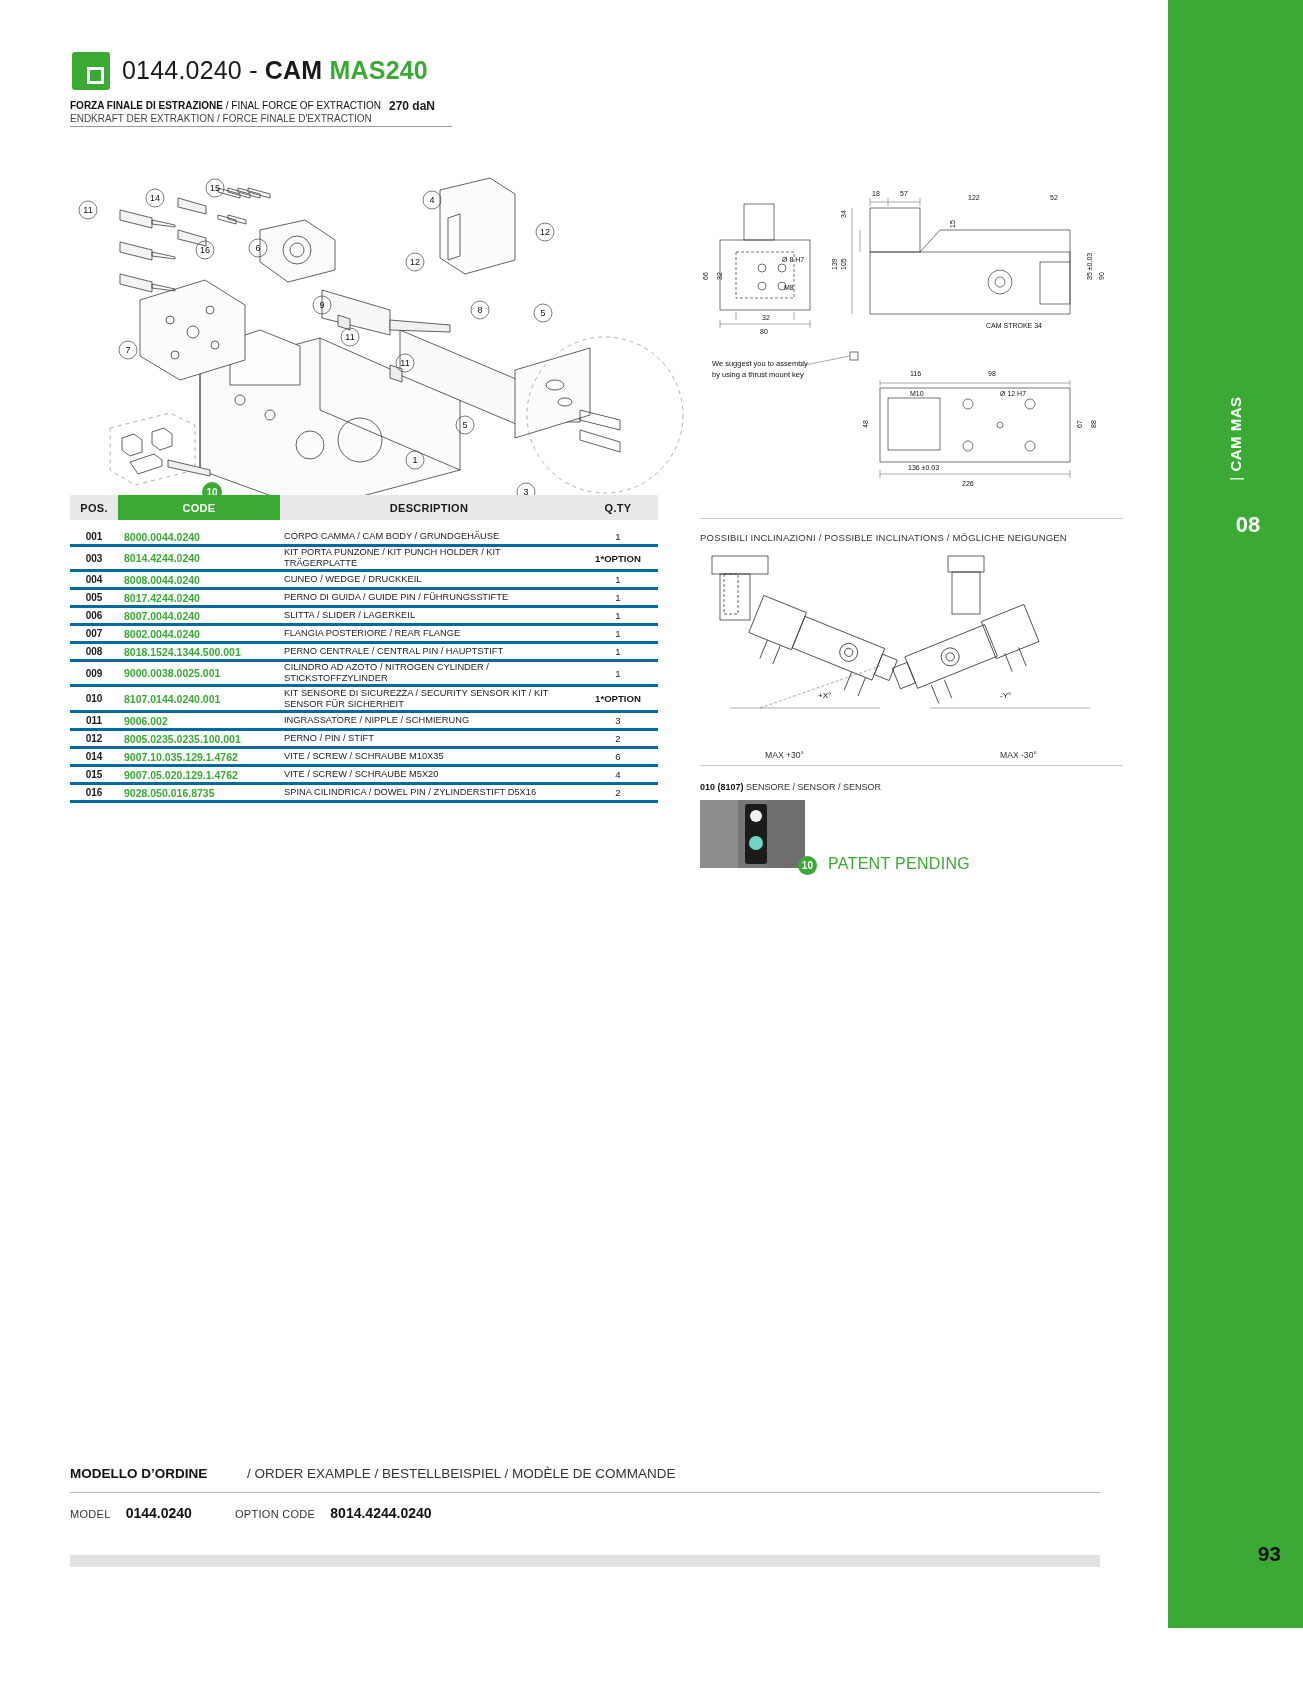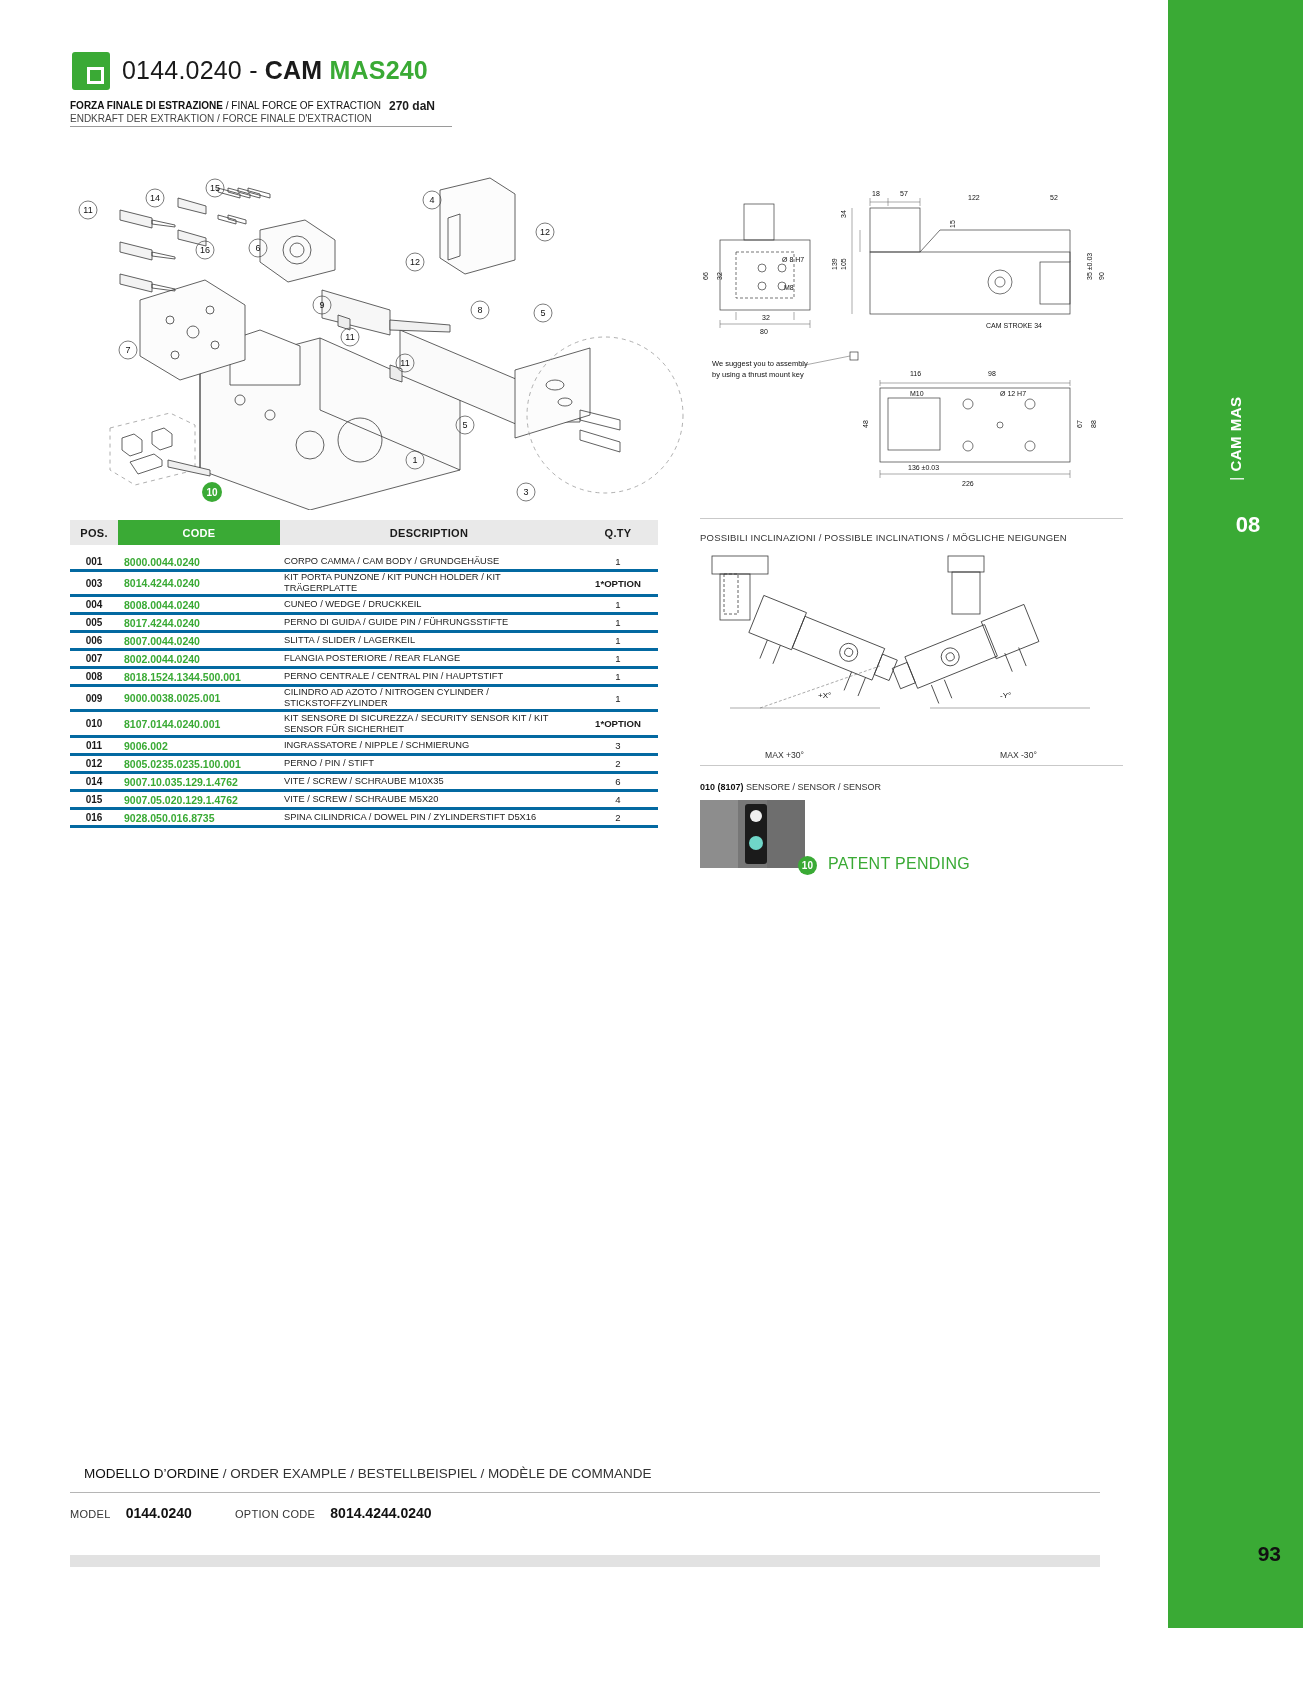--- a/index.html
+++ b/index.html
@@ -83,21 +83,21 @@
   .specs2 { position:absolute; left:470px; top:100px; width:260px; font-size:10px; color:#333; line-height:12.5px; }
   .specs2 .t { font-weight:bold; color:#111; font-size:10px;}
   .specs2 .v { position:absolute; left:140px; top:0; font-weight:bold; font-size:12px; color:#111;}
 
   
   .draw-left { position:absolute; left:60px; top:170px; width:640px; height:340px; }
   .draw-right{ position:absolute; left:700px; top:170px; width:440px; height:330px; }
   .svgbox { width:100%; height:100%; display:block; }
 
   
-  .table { position:absolute; left:70px; top:520px; width:588px; font-size:10px; }
+  .table { position:absolute; left:70px; top:495px; width:588px; font-size:10px; }
   .thead { display:flex; height:25px; background:#e9e9e9; align-items:stretch; }
   .thead > div { display:flex; align-items:center; justify-content:center; font-weight:bold; font-size:11px; letter-spacing:.3px;}
   .th-pos  { width:48px; }
   .th-code { width:162px; background:#3aaa35; color:#ffffff; }
   .th-desc { flex:1; }
   .th-qty  { width:80px; }
   .trow { display:flex; border-bottom:3px solid #0369a1; min-height:18px; align-items:center; }
   .trow:first-of-type { border-top:1px solid #d8d8d8; }
   .c-pos  { width:48px; text-align:center; font-weight:bold; font-size:10px; }
   .c-code { width:162px; color:#3aaa35; font-weight:bold; font-size:10.5px; padding-left:6px;}
@@ -127,22 +127,22 @@
   .badge10 {
     position:absolute; left:-30px; top:1px;
     width:19px; height:19px; border-radius:50%;
     background:#3aaa35; color:#fff; font-size:10px; font-weight:bold;
     display:flex; align-items:center; justify-content:center;
   }
 
   
   .hr-foot { position:absolute; left:70px; top:1492px; width:1030px; height:1px; background:#b5b5b5; }
   .foot-title { position:absolute; left:70px; top:1466px; font-size:13.5px; color:#111; }
-  .foot-title b { font-weight:normal;margin-left:14px; }
-  .foot-title span.light { color:#333; font-weight:normal; }
+  .foot-title b { font-weight:bold; }
+  .foot-title span.light { color:#333; font-weight:normal;margin-left:36px; }
   .foot-row { position:absolute; left:70px; top:1505px; font-size:11px; color:#333; }
   .foot-row .lbl { letter-spacing:.3px; }
   .foot-row .val { font-weight:bold; font-size:14px; color:#111; margin-left:12px;}
   .foot-row .lbl2 { margin-left:40px; letter-spacing:.3px;}
   .foot-grey { position:absolute; left:70px; top:1555px; width:1030px; height:12px; background:#e2e2e2; }
   .pagenum { position:absolute; right:22px; top:1542px; font-size:21px; font-weight:bold; color:#111; }
   .sensor-badge-wrap{ position:relative; }
 </style>
 </head>
 <body>

